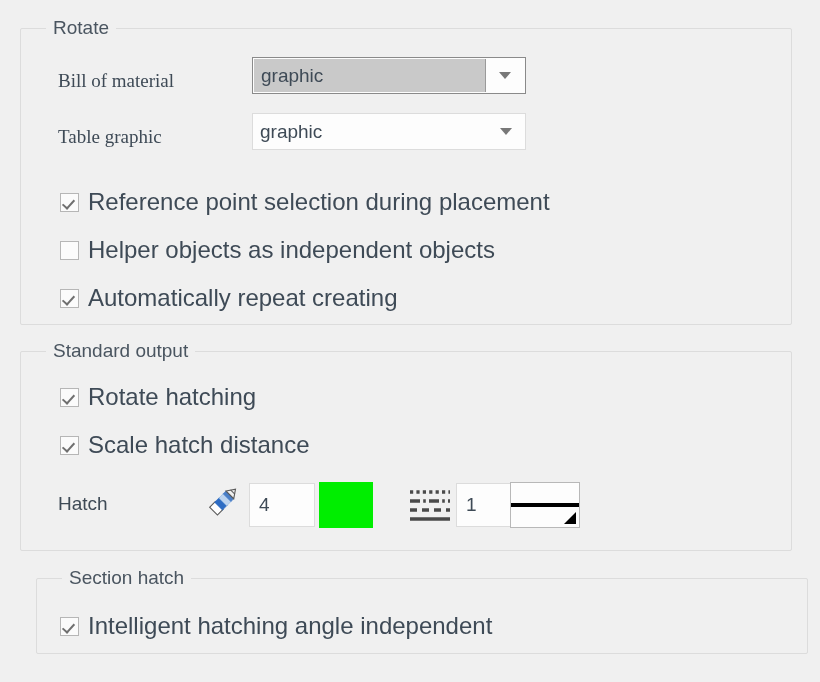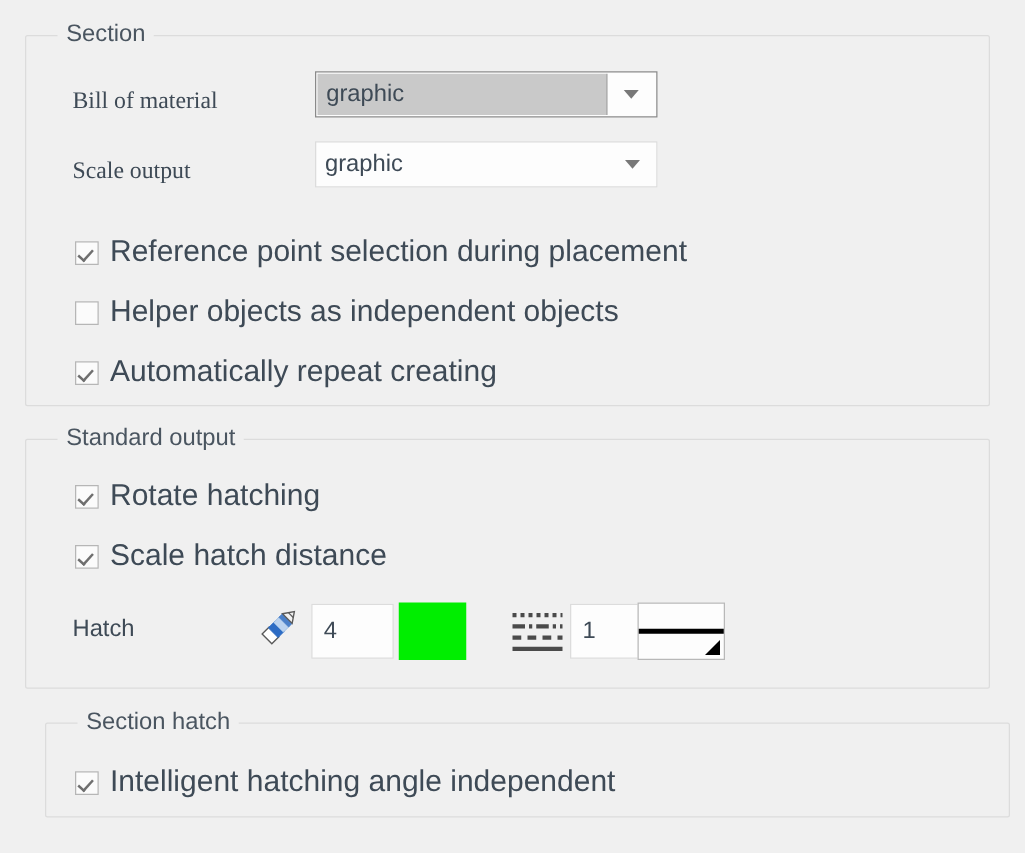--- a/index.html
+++ b/index.html
@@ -203,36 +203,36 @@
   }
 
   .abs { position: absolute; }
 </style>
 </head>
 <body>
 
 <div class="page">
 
   <div class="groupbox" id="group-general">
-    <div class="group-legend">Section</div>
+    <div class="group-legend">Rotate</div>
   </div>
 
   <div class="field-row" style="left:58px; top:70px;">
     <span class="field-label">Bill of material</span>
   </div>
 
   <div class="combo combo-focused" style="left:252px; top:57px; width:274px;">
     <div class="combo-text">graphic</div>
     <div class="combo-arrow">
       <span class="tri-down"></span>
     </div>
   </div>
 
   <div class="field-row" style="left:58px; top:126px;">
-    <span class="field-label">Scale output</span>
+    <span class="field-label">Table graphic</span>
   </div>
 
   <div class="combo combo-plain" style="left:252px; top:113px; width:274px;">
     <div class="combo-text">graphic</div>
     <div class="combo-arrow">
       <span class="tri-down"></span>
     </div>
   </div>
 
   <div class="check-row" style="left:60px; top:188px;">

